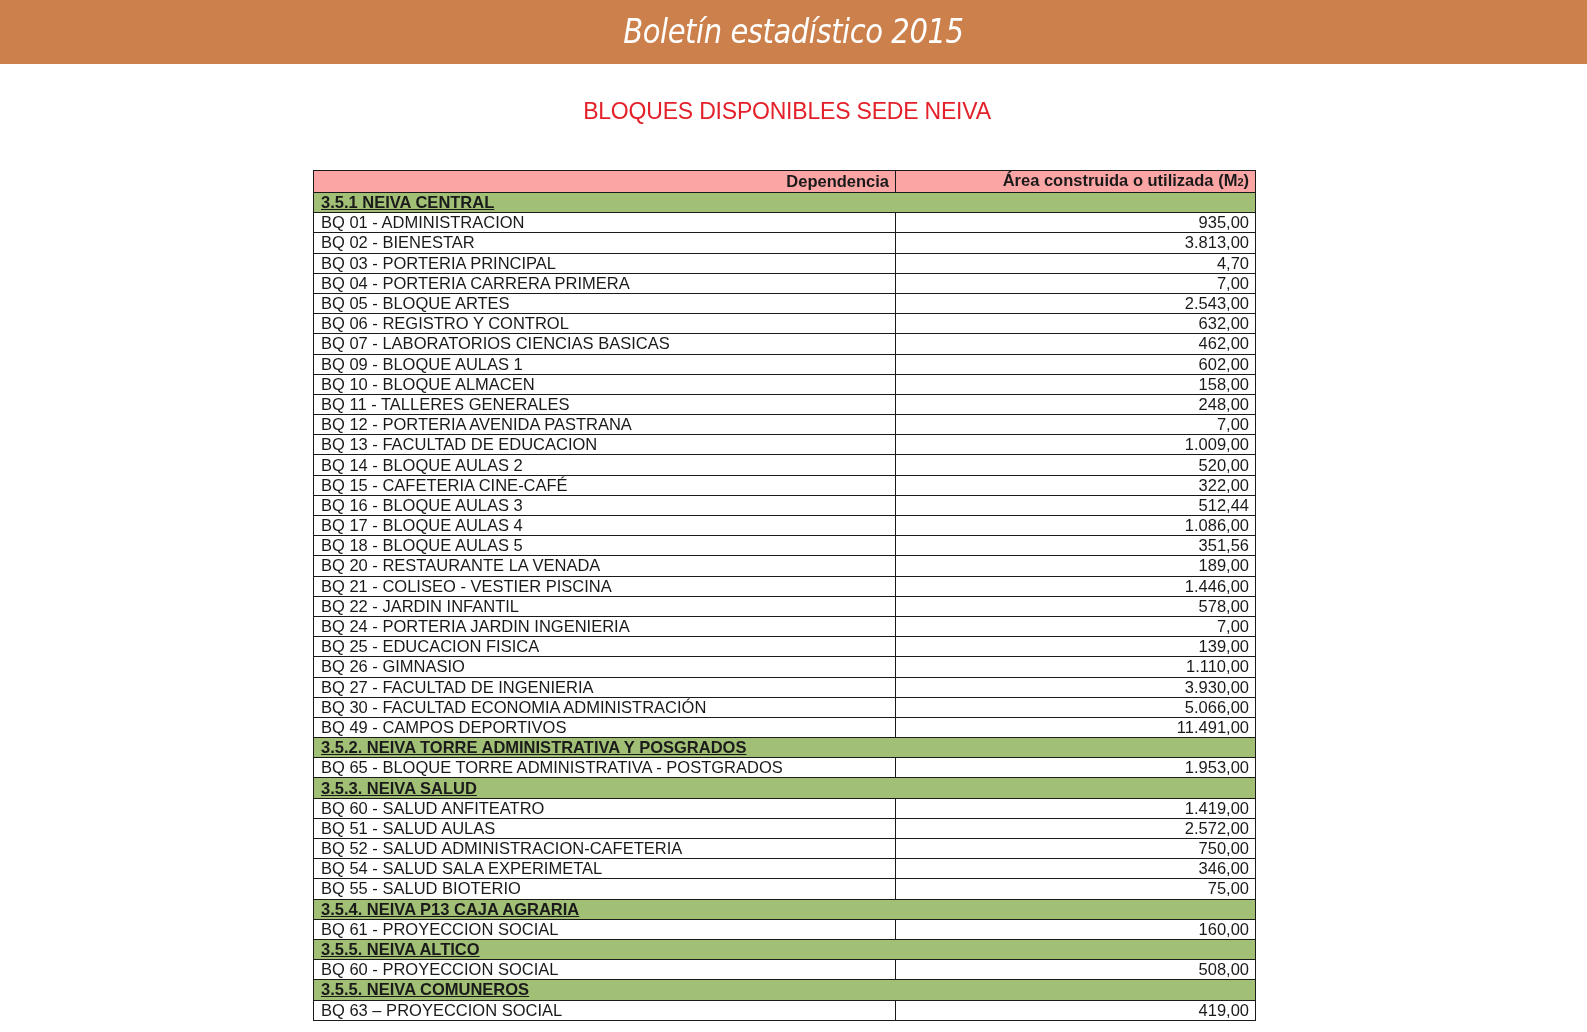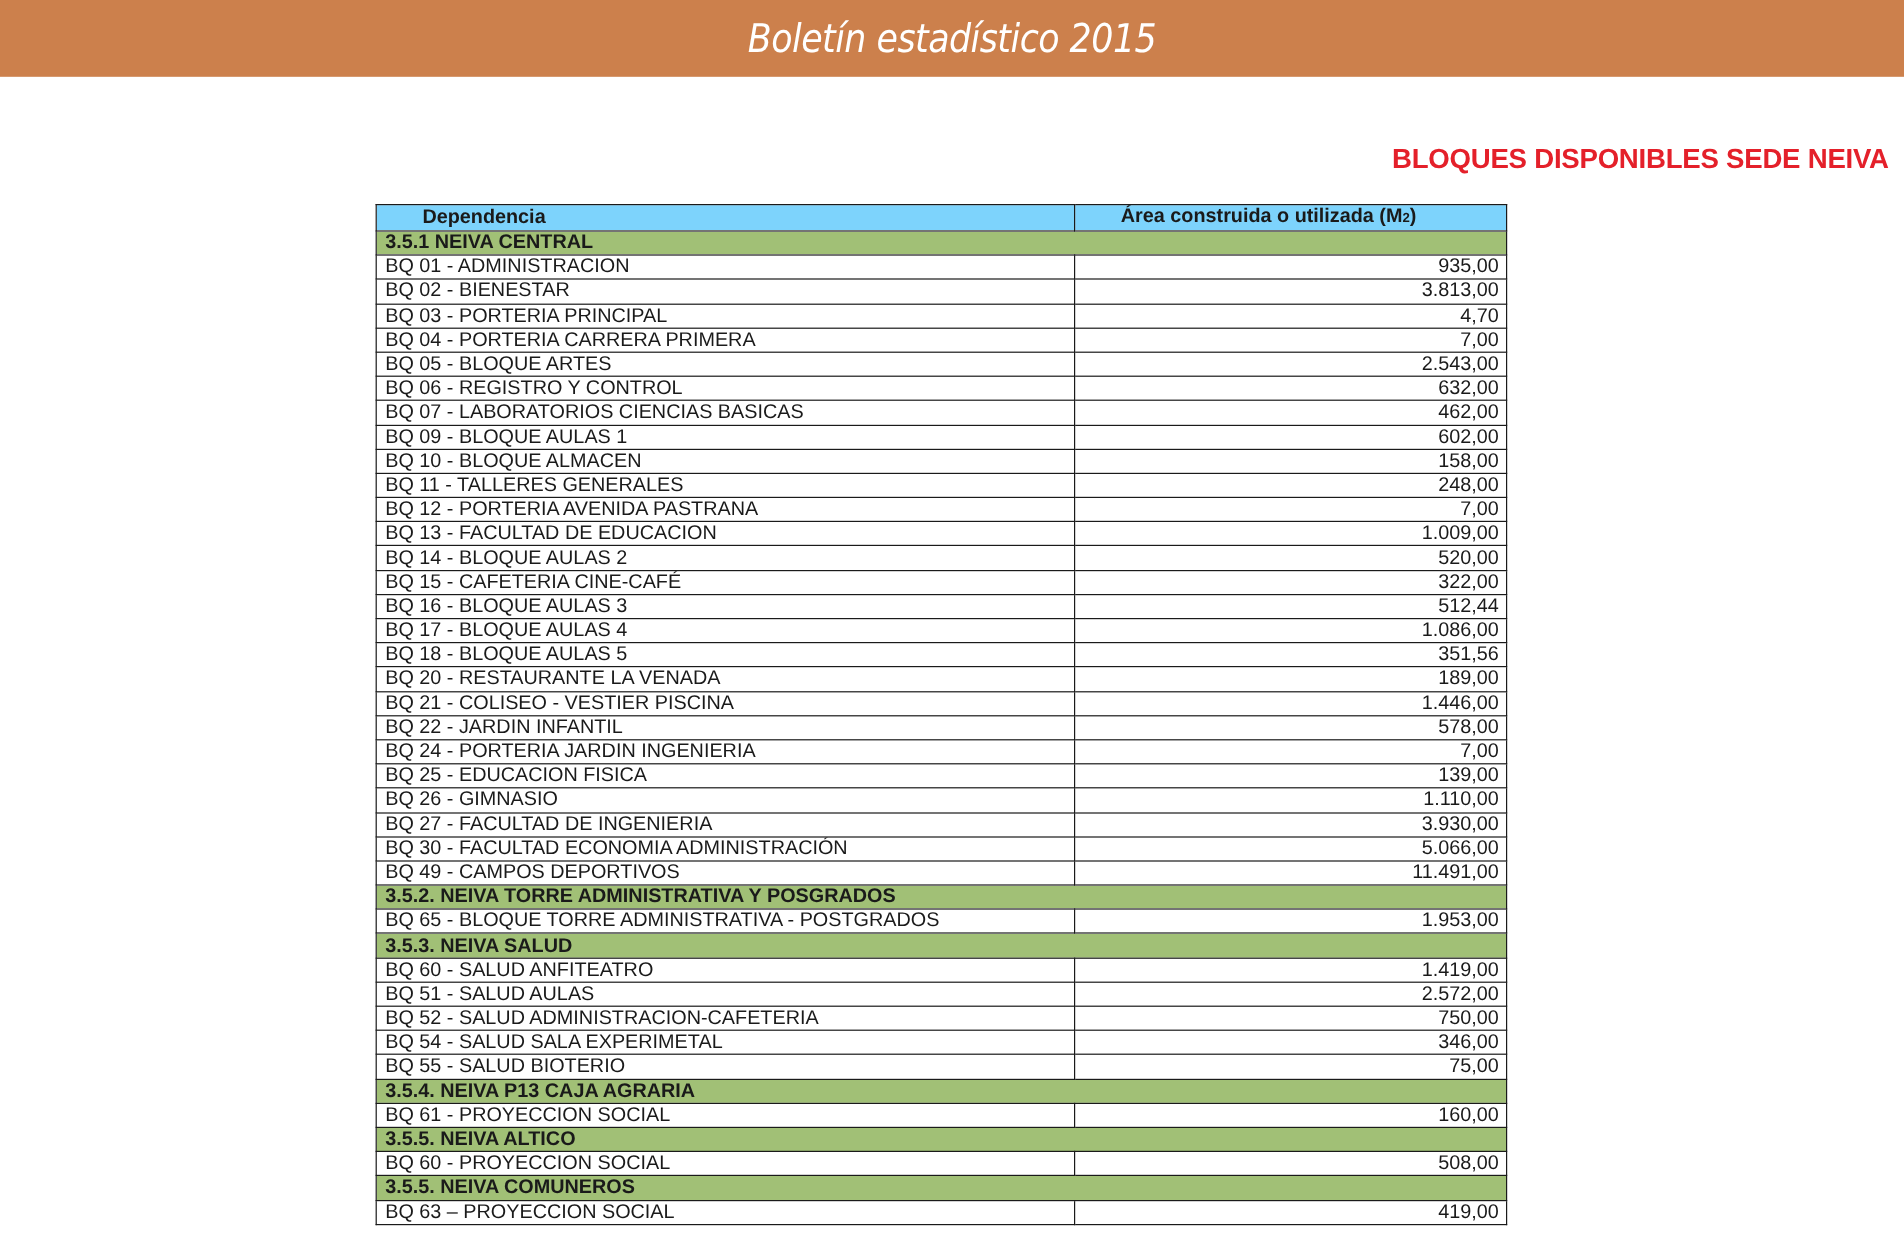--- a/index.html
+++ b/index.html
@@ -10,36 +10,36 @@
   .banner {
     position: absolute; left: 0; top: 0; width: 1587px; height: 64px;
     background: #cc804c;
     display: flex; align-items: center; justify-content: center; font-style: italic;
   }
   .banner-title {
     color: #ffffff; font-family: "DejaVu Sans", sans-serif; font-size: 33px;
     letter-spacing: -0.5px; transform: scaleX(0.88); margin-top: -2px;
   }
   .doc-title {
-    position: absolute; left: 0; top: 119px; width: 1574px; text-align: right;
-    color: #e4202a; font-weight: bold; font-size: 23px; letter-spacing: -0.2px;
+    position: absolute; left: 0; top: 98px; width: 1574px; text-align: center;
+    color: #e4202a; font-weight: normal; font-size: 23px; letter-spacing: -0.2px;
   }
   table {
     position: absolute; left: 313px; top: 170px; width: 942px;
     border-collapse: collapse; table-layout: fixed;
     font-size: 16.5px; color: #1a1a1a;
   }
   col.c1 { width: 582px; }
   col.c2 { width: 360px; }
   td, th {
     border: 1px solid #1a1a1a; height: 19.2px; padding: 0 6px 0 7px; line-height: 19px;
     white-space: nowrap; overflow: hidden;
   }
-  th { background: #7dd3fc; text-align: left; font-weight: bold; padding-left: 38px; }
-  tr.section td { background: #a1c076; font-weight: bold; }
+  th { background: #fca5a5; text-align: right; font-weight: bold; padding-left: 38px; }
+  tr.section td { background: #a1c076; font-weight: bold; text-decoration: underline; }
   td.val { text-align: right; }
 </style>
 </head>
 <body>
 
 <div class="banner">
   <span class="banner-title">Boletín estadístico 2015</span>
 </div>
 
 <div class="doc-title">BLOQUES DISPONIBLES SEDE NEIVA</div>

